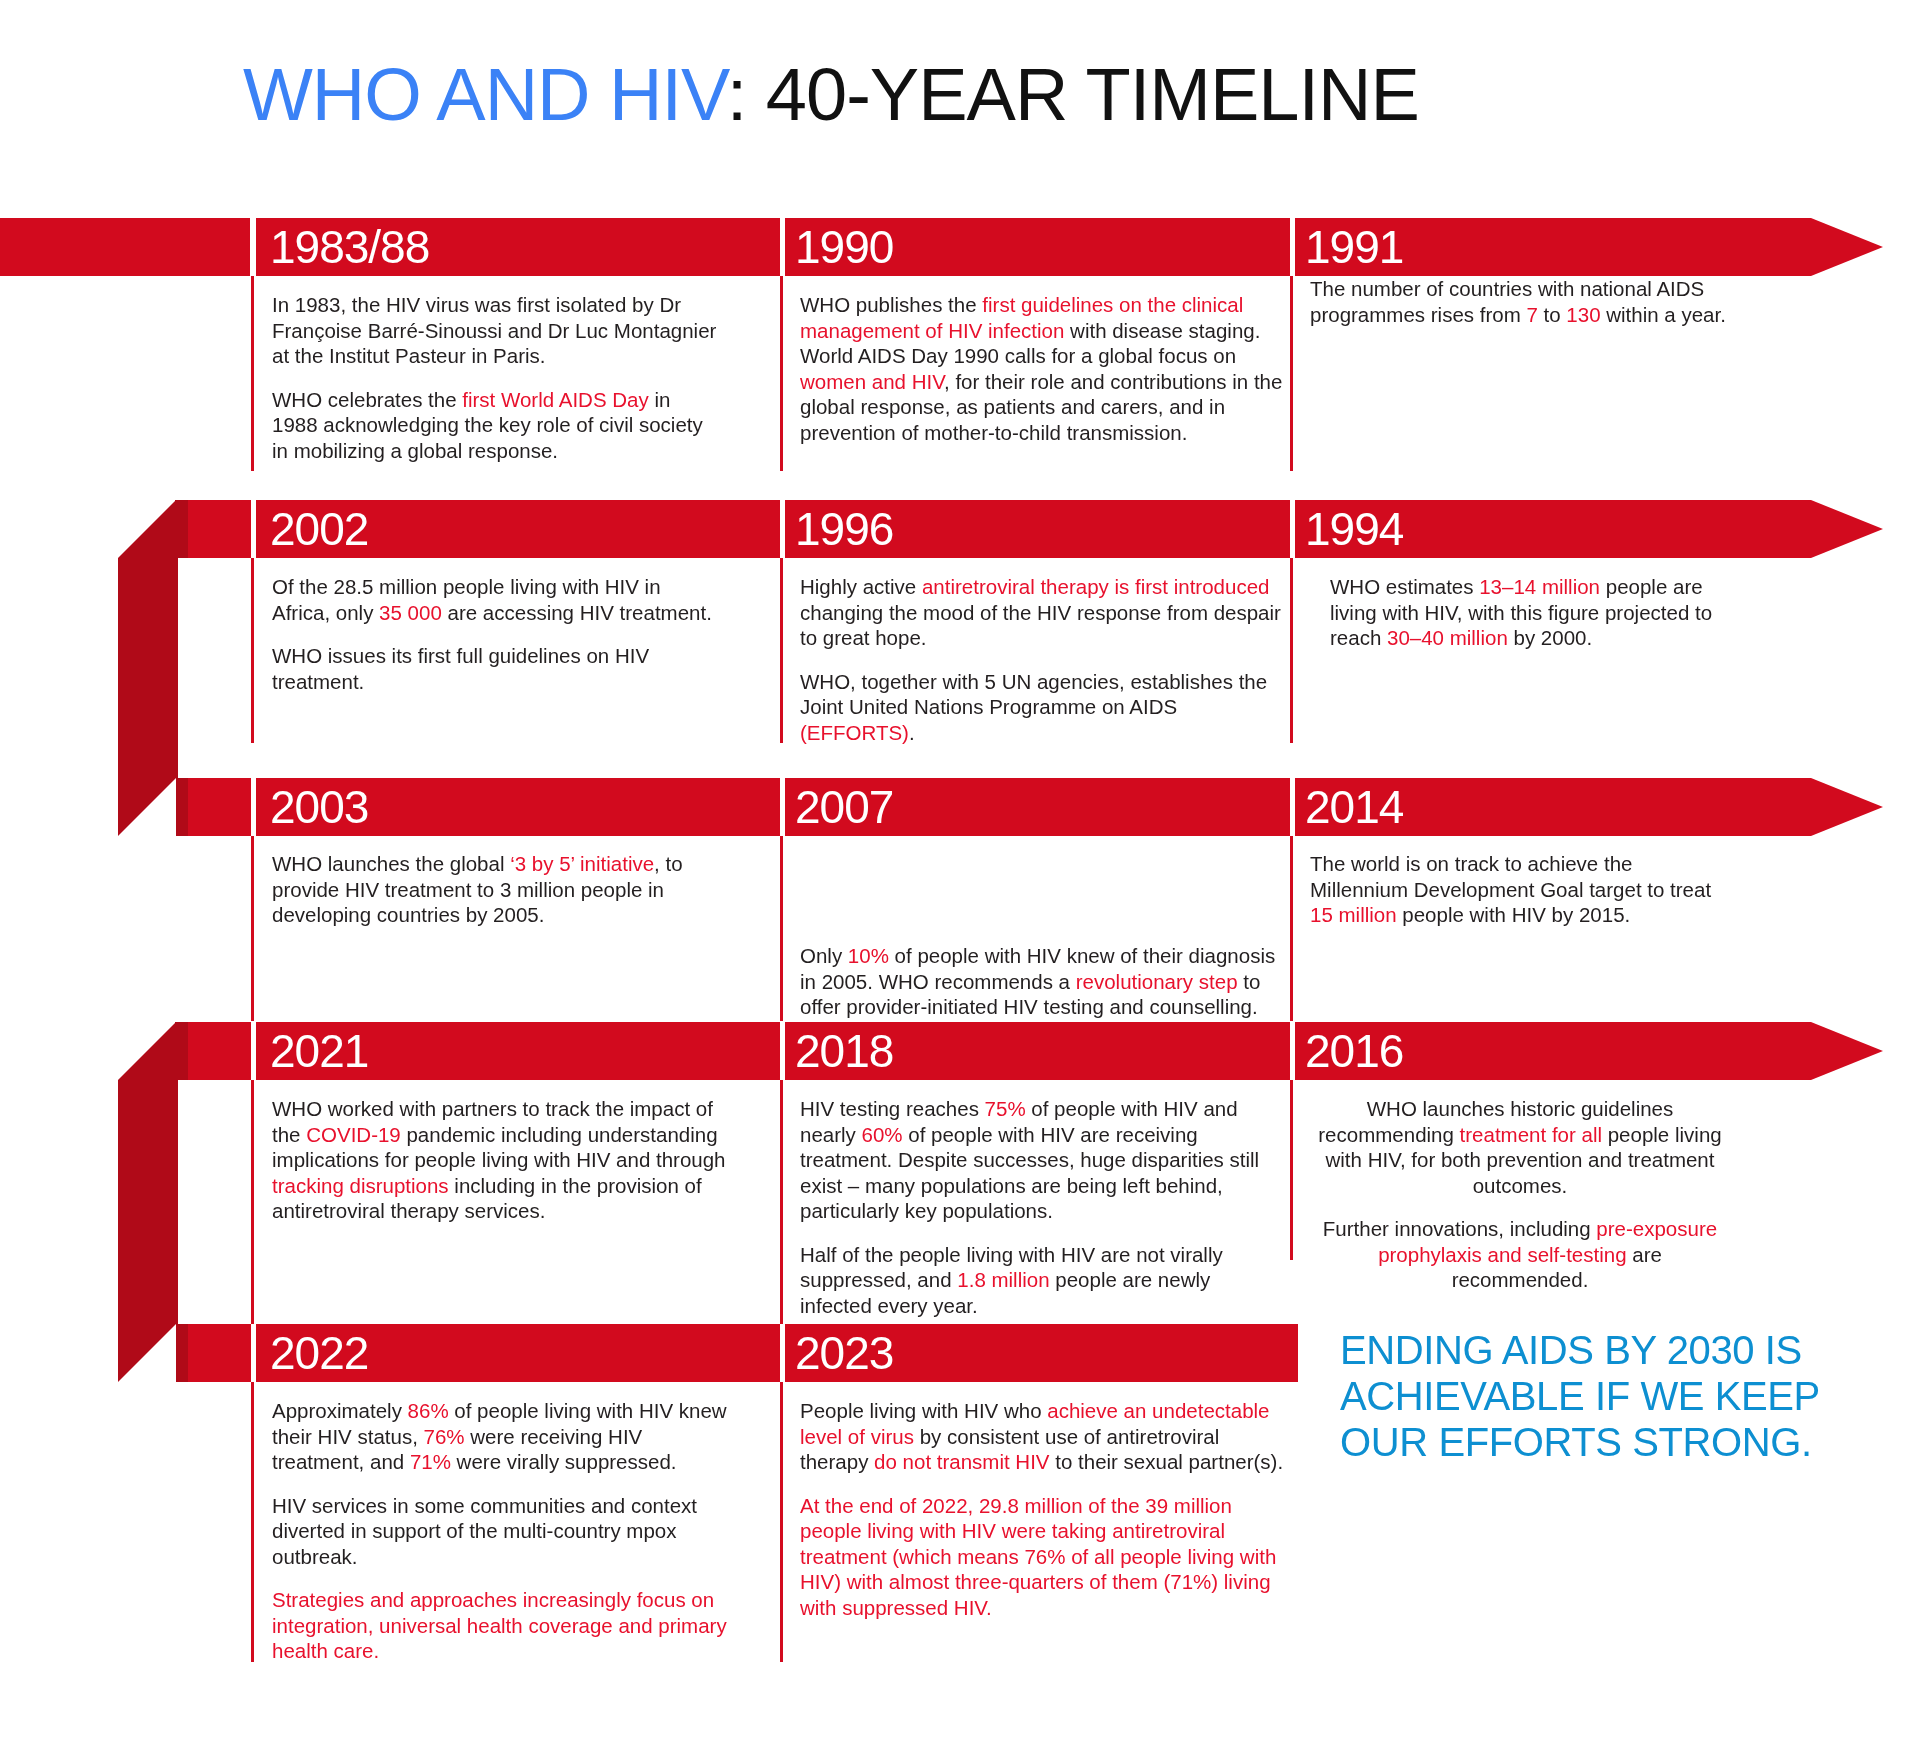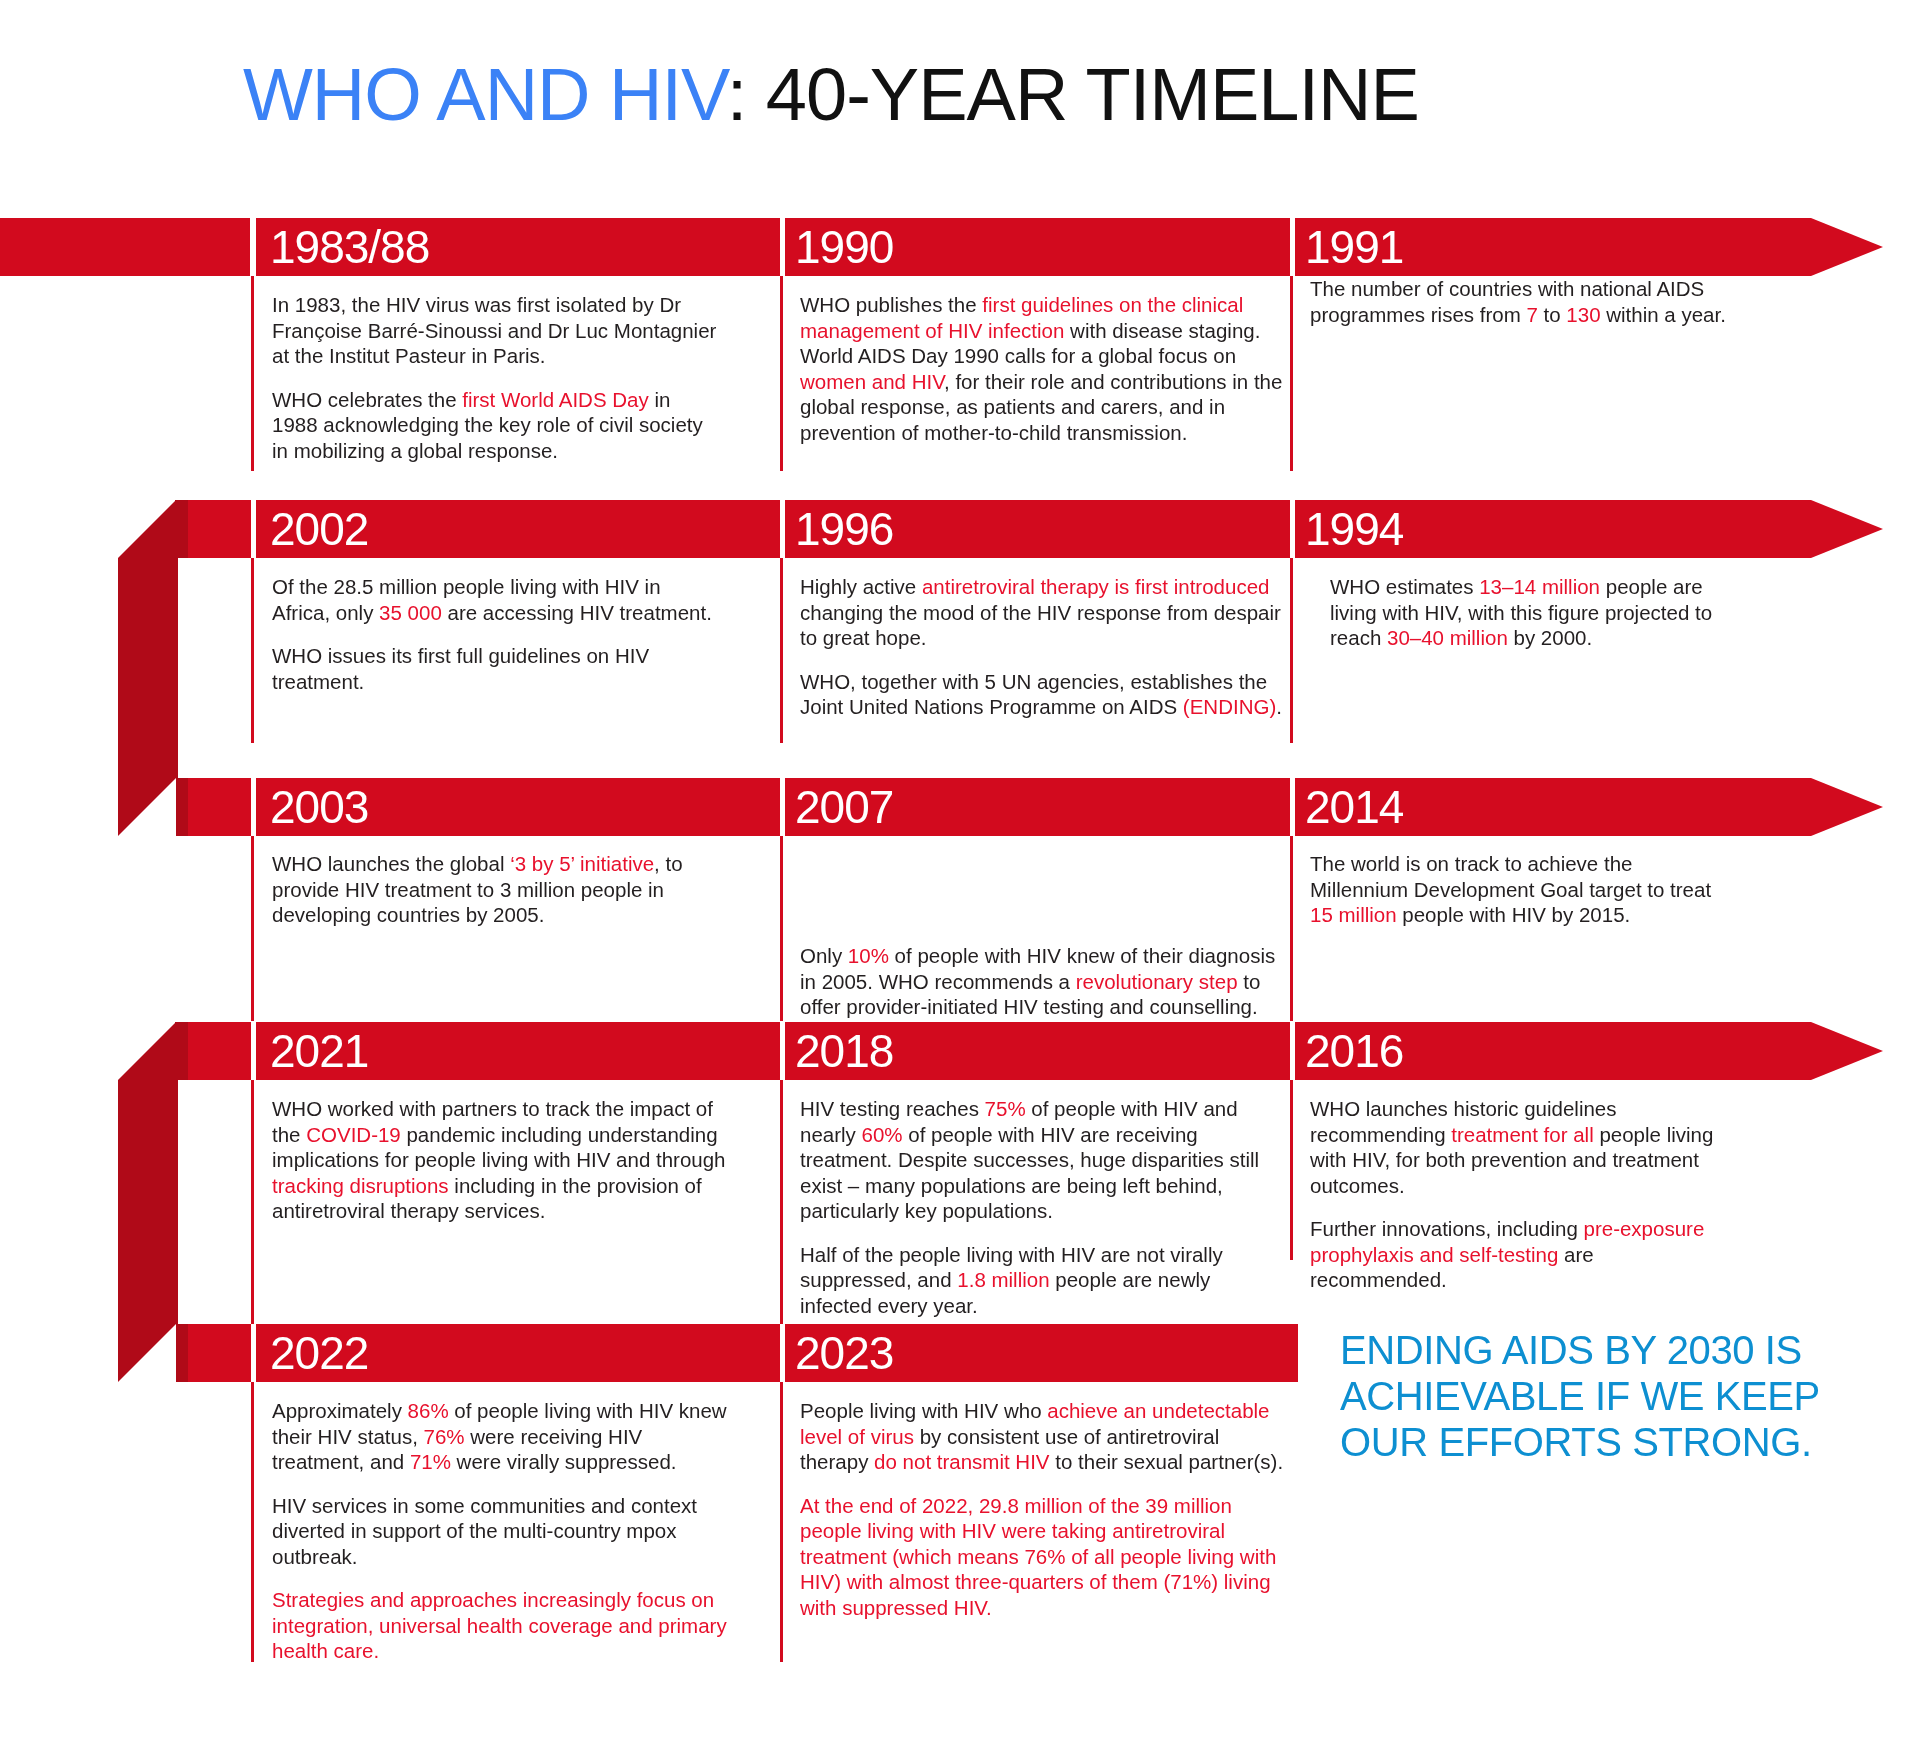--- a/index.html
+++ b/index.html
@@ -135,21 +135,21 @@
     <div class="vrule" style="left:251px; top:558px; height:185px;"></div>
     <div class="vrule" style="left:780px; top:558px; height:185px;"></div>
     <div class="vrule" style="left:1290px; top:558px; height:185px;"></div>
 
     <div class="copy" style="left:272px; top:574px; width:445px;">
         <p><span>Of the 28.5 million people living with HIV in Africa, only </span><span class="r">35 000</span><span> are accessing HIV treatment.</span></p>
         <p><span>WHO issues its first full guidelines on HIV treatment.</span></p>
       </div>
     <div class="copy" style="left:800px; top:574px; width:485px;">
         <p><span>Highly active </span><span class="r">antiretroviral therapy is first introduced</span><span> changing the mood of the HIV response from despair to great hope.</span></p>
-        <p><span>WHO, together with 5 UN agencies, establishes the Joint United Nations Programme on AIDS </span><span class="r">(ENDING)</span><span>.</span></p>
+        <p><span>WHO, together with 5 UN agencies, establishes the Joint United Nations Programme on AIDS </span><span class="r">(EFFORTS)</span><span>.</span></p>
       </div>
     <div class="copy" style="left:1310px; top:574px; width:420px;margin-left:20px;">
         <p><span>WHO estimates </span><span class="r">13–14 million</span><span> people are living with HIV, with this figure projected to reach </span><span class="r">30–40 million</span><span> by 2000.</span></p>
       </div>
 
     <div class="elbow-tri" style="left:118px; top:778px; border-top:58px solid #b00a18; border-bottom:0 solid transparent; border-right:58px solid transparent;"></div>
     <div class="elbow-top" style="left:176px; top:778px; width:130px; height:58px;"></div>
 
     <div class="band" style="left:188px; top:778px; width:1623px;"></div>
     <div class="arrowhead" style="left:1811px; top:778px; border-top:29px solid transparent; border-bottom:29px solid transparent; border-left:72px solid #d20a1e;"></div>
@@ -195,21 +195,21 @@
     <div class="vrule" style="left:780px; top:1080px; height:244px;"></div>
     <div class="vrule" style="left:1290px; top:1080px; height:180px;"></div>
 
     <div class="copy" style="left:272px; top:1096px; width:465px;">
         <p><span>WHO worked with partners to track the impact of the </span><span class="r">COVID-19</span><span> pandemic including understanding implications for people living with HIV and through </span><span class="r">tracking disruptions</span><span> including in the provision of antiretroviral therapy services.</span></p>
       </div>
     <div class="copy" style="left:800px; top:1096px; width:485px;">
         <p><span>HIV testing reaches </span><span class="r">75%</span><span> of people with HIV and nearly </span><span class="r">60%</span><span> of people with HIV are receiving treatment. Despite successes, huge disparities still exist – many populations are being left behind, particularly key populations.</span></p>
         <p><span>Half of the people living with HIV are not virally suppressed, and </span><span class="r">1.8 million</span><span> people are newly infected every year.</span></p>
       </div>
-    <div class="copy" style="left:1310px; top:1096px; width:420px;">
+    <div class="copy" style="left:1310px; top:1096px; width:420px;text-align:center;">
         <p><span>WHO launches historic guidelines recommending </span><span class="r">treatment for all</span><span> people living with HIV, for both prevention and treatment outcomes.</span></p>
         <p><span>Further innovations, including </span><span class="r">pre-exposure prophylaxis and self-testing</span><span> are recommended.</span></p>
       </div>
 
     <div class="elbow-tri" style="left:118px; top:1324px; border-top:58px solid #b00a18; border-bottom:0 solid transparent; border-right:58px solid transparent;"></div>
     <div class="elbow-top" style="left:176px; top:1324px; width:130px; height:58px;"></div>
 
     <div class="band" style="left:188px; top:1324px; width:1110px;"></div>
 
     <div class="vrule" style="left:251px; top:1324px; height:58px; background:#ffffff; width:5px;"></div>

